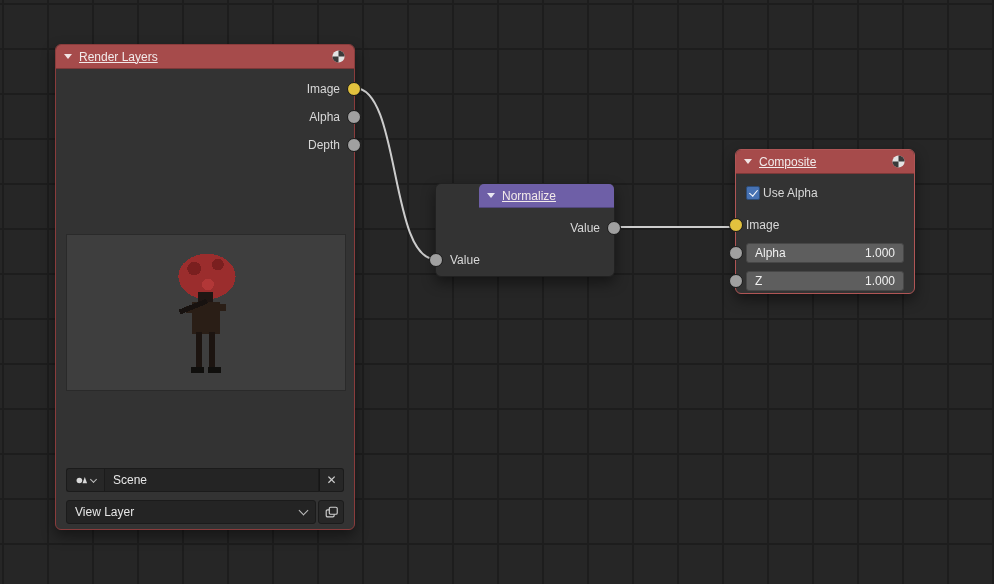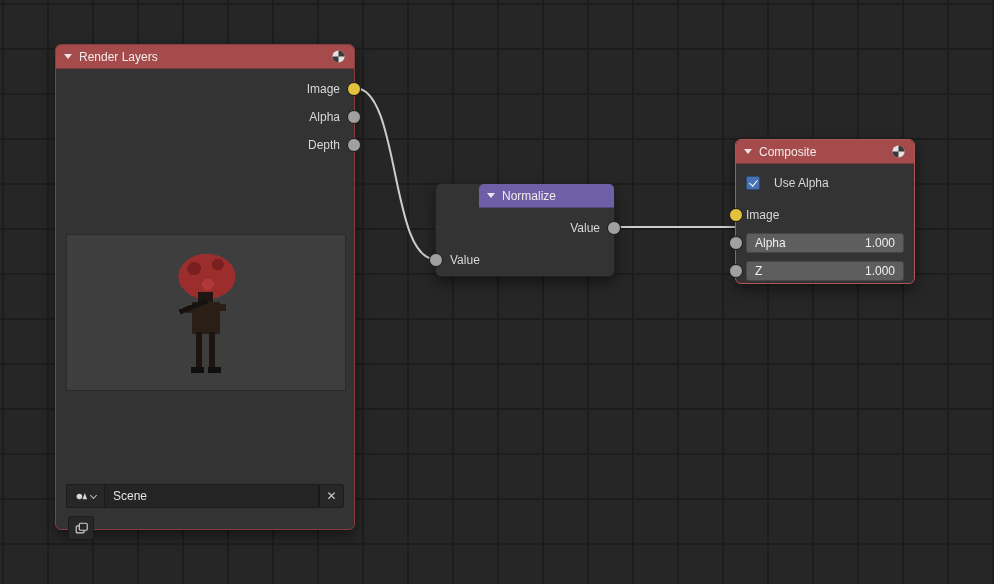--- a/index.html
+++ b/index.html
@@ -18,41 +18,41 @@
   .noodles path{fill:none;stroke:#cccccc;stroke-width:2px;}
 
   .node{position:absolute;z-index:2;background:#333333;border-radius:6px;
         box-shadow:0 6px 14px rgba(0,0,0,.45);box-sizing:border-box;}
   .node-header{height:24px;display:flex;align-items:center;padding:0 8px;
         border-radius:5px 5px 0 0;color:#f2eaea;border-bottom:1px solid rgba(0,0,0,.25);box-sizing:border-box;}
   .hdr-red{background:#a64b4b;}
   .hdr-purple{background:#6e5fa7;margin-left:43px;}
   .tri{width:0;height:0;border-left:4px solid transparent;border-right:4px solid transparent;
        border-top:5px solid rgba(255,255,255,.85);margin-right:7px;flex:0 0 auto;}
-  .node-title{flex:1 1 auto;white-space:nowrap;overflow:hidden;}
+  .node-title{flex:1 1 auto;white-space:nowrap;overflow:hidden;text-decoration:underline;}
   .sphere{flex:0 0 auto;width:15px;height:15px;margin-left:6px;}
 
   .node-rl{left:55px;top:44px;width:300px;height:486px;border:1px solid #8a3c3c;}
   .node-norm{left:435px;top:183px;width:180px;height:94px;border:1px solid #212121;}
-  .node-comp{left:735px;top:139px;width:180px;height:145px;border:1px solid #b05555;}
+  .node-comp{left:735px;top:149px;width:180px;height:145px;border:1px solid #b05555;}
 
   .row-abs{position:absolute;left:0;right:0;display:flex;align-items:center;box-sizing:border-box;}
   .out-right{justify-content:flex-end;padding-right:14px;}
   .in-left{justify-content:flex-start;padding-left:14px;}
 
   .socket{position:absolute;width:12px;height:12px;border-radius:50%;
           border:1px solid #191919;box-sizing:content-box;z-index:3;}
   .sock-yellow{background:#e3c23e;}
   .sock-gray{background:#a0a0a0;}
 
   .preview{position:absolute;left:10px;top:189px;width:280px;height:157px;
            background:#3e3e3e;border:1px solid #2a2a2a;box-sizing:border-box;}
   .preview svg{display:block;width:100%;height:100%;}
 
-  .strip{position:absolute;left:10px;right:10px;height:24px;display:flex;align-items:stretch;margin-top:16px;}
+  .strip{position:absolute;left:10px;right:10px;height:24px;display:flex;align-items:stretch;}
   .scene-row{top:423px;}
   .vl-row{top:455px;}
   .icon-btn{background:#272727;border:1px solid #1b1b1b;display:flex;align-items:center;
             justify-content:center;gap:2px;box-sizing:border-box;}
   .scene-btn{width:38px;border-radius:3px 0 0 3px;border-right:none;}
   .text-field{flex:1 1 auto;background:#242424;border:1px solid #1b1b1b;display:flex;
               align-items:center;padding:0 8px;color:#e6e6e6;box-sizing:border-box;}
   .x-btn{width:25px;background:#272727;border:1px solid #1b1b1b;border-left:1px solid #161616;
          border-radius:0 3px 3px 0;display:flex;align-items:center;justify-content:center;
          color:#cfcfcf;font-size:12px;box-sizing:border-box;}
@@ -61,21 +61,21 @@
   .dropdown .spacer{flex:1 1 auto;}
   .chev{width:6px;height:6px;border-right:1.6px solid #bdbdbd;border-bottom:1.6px solid #bdbdbd;
         transform:rotate(45deg);margin-top:-3px;flex:0 0 auto;}
   .chev-sm{width:4px;height:4px;margin-top:-2px;}
   .vl-btn{width:26px;margin-left:2px;border-radius:3px;}
 
   .checkbox{width:14px;height:14px;background:#4772b3;border:1px solid #2c4c78;border-radius:2px;
             position:relative;flex:0 0 auto;box-sizing:border-box;}
   .checkbox::after{content:'';position:absolute;left:4px;top:1px;width:4px;height:7px;
             border-right:1.8px solid #fff;border-bottom:1.8px solid #fff;transform:rotate(40deg);}
-  .comp-label-row{gap:14px;padding-left:10px;}
+  .comp-label-row{gap:3px;padding-left:10px;}
   .num-field{position:absolute;left:10px;right:10px;height:20px;background:#5e5e5e;
              border:1px solid #474747;border-radius:3px;display:flex;align-items:center;
              justify-content:space-between;padding:0 8px;color:#f0f0f0;box-sizing:border-box;}
   .label-static{white-space:nowrap;}
 </style>
 </head>
 <body>
 
 <div class="canvas">
 
@@ -135,20 +135,25 @@
       </div>
       <div class="text-field">
         <span>Scene</span>
       </div>
       <div class="x-btn">
         <span>✕</span>
       </div>
     </div>
 
     <div class="strip vl-row">
+      <div class="dropdown">
+        <span>View Layer</span>
+        <span class="spacer"></span>
+        <span class="chev"></span>
+      </div>
       <div class="icon-btn vl-btn">
         <svg width="15" height="15" viewBox="0 0 17 17">
           <rect x="2.5" y="5.5" width="9" height="8" rx="1.5" fill="#272727" stroke="#cfcfcf" stroke-width="1.3"></rect>
           <rect x="6" y="2.5" width="9" height="8" rx="1.5" fill="#272727" stroke="#cfcfcf" stroke-width="1.3"></rect>
         </svg>
       </div>
     </div>
 
     <span class="socket sock-yellow" style="right:-7px;top:37px;"></span>
     <span class="socket sock-gray" style="right:-7px;top:65px;"></span>

